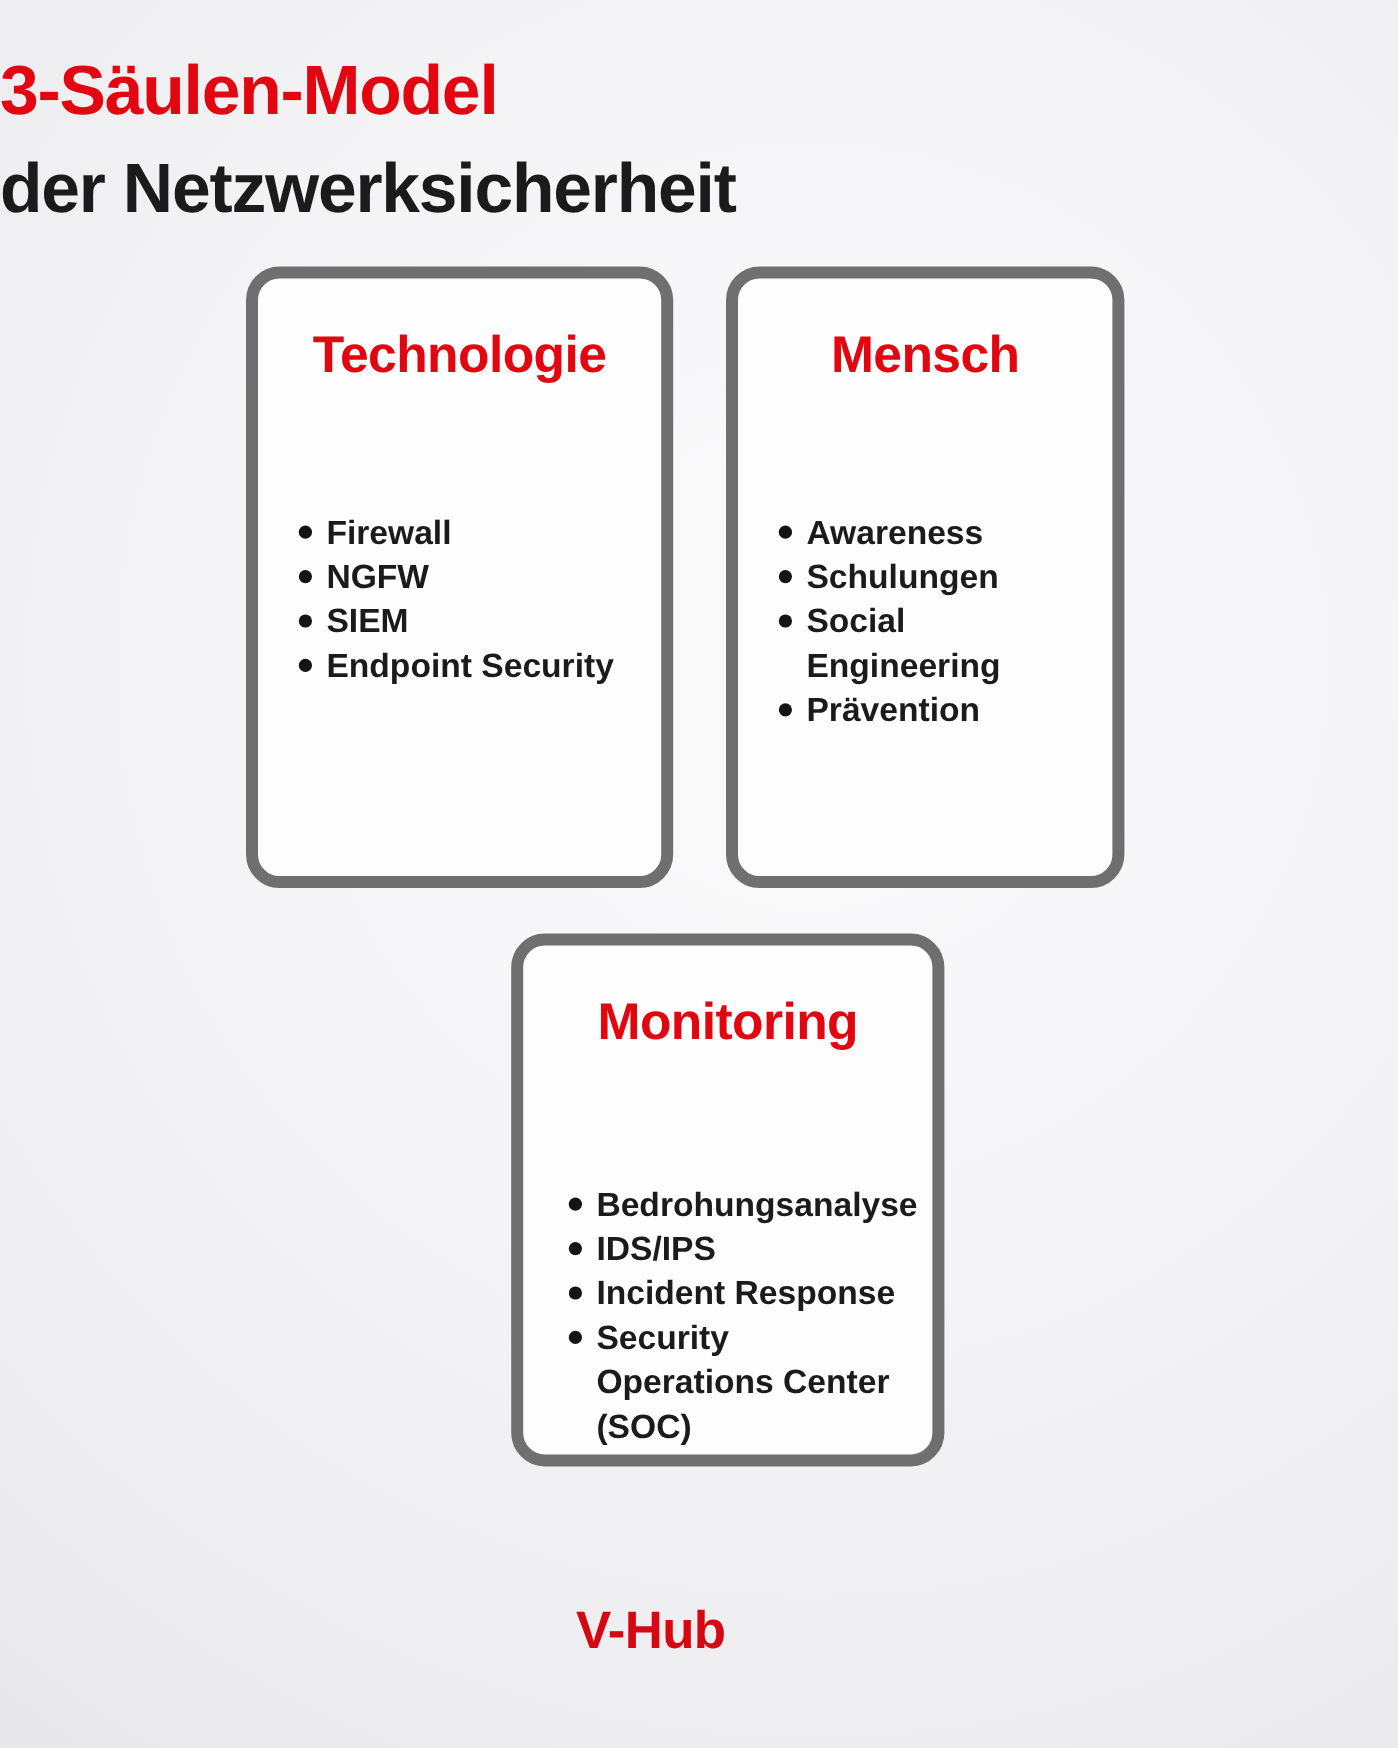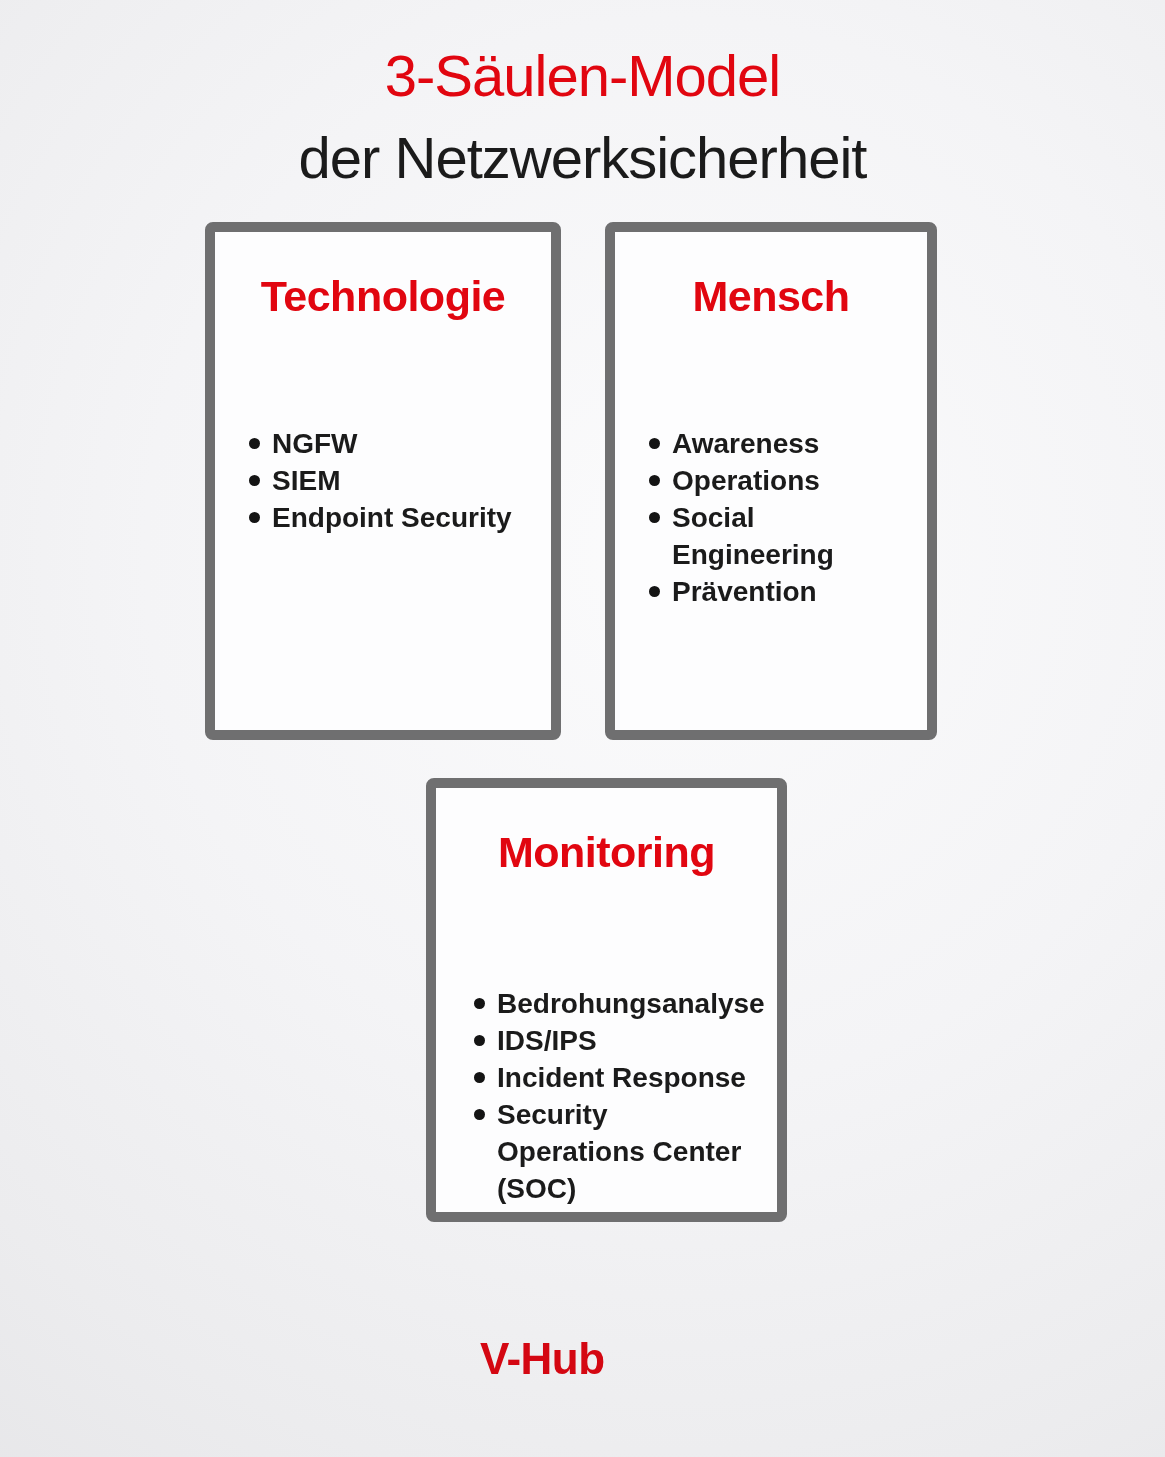--- a/index.html
+++ b/index.html
@@ -18,42 +18,41 @@
         #fbfbfc 0%, #f4f4f6 35%, #ececee 62%, #dedee1 100%);
     font-family: "Liberation Sans", sans-serif;
   }
 
   
   .title-block {
     position: absolute;
     top: 44px;
     left: 0;
     width: 100%;
-    text-align: center;
-    font-weight: normal;
+    font-weight: bold;
     line-height: 1.12;
     letter-spacing: -1px;
   }
   .title-line1 {
     font-size: 58px;
     color: #e10610;
   }
   .title-line2 {
     font-size: 58px;
     color: #1b1b1b;
     margin-top: 17px;
   }
 
   
   .card {
     position: absolute;
     box-sizing: border-box;
     background: #fdfdfe;
     border: 10px solid #6f6f70;
-    border-radius: 8px;
+    border-radius: 28px;
   }
   .card-tech      { left: 205px; top: 222px; width: 356px; height: 518px; }
   .card-mensch    { left: 605px; top: 222px; width: 332px; height: 518px; }
   .card-monitoring{ left: 402px; top: 778px; width: 361px; height: 444px; margin-left: 24px; }
 
   .card-title {
     margin: 0;
     position: absolute;
     top: 40px;
     left: 0;
@@ -120,20 +119,24 @@
   <header class="title-block">
     <div class="title-line1">3-Säulen-Model</div>
     <div class="title-line2">der Netzwerksicherheit</div>
   </header>
 
   <section class="card card-tech">
     <h2 class="card-title">Technologie</h2>
     <ul class="card-list">
       <li class="list-item">
         <span class="dot"></span>
+        <span class="item-text">Firewall</span>
+      </li>
+      <li class="list-item">
+        <span class="dot"></span>
         <span class="item-text">NGFW</span>
       </li>
       <li class="list-item">
         <span class="dot"></span>
         <span class="item-text">SIEM</span>
       </li>
       <li class="list-item">
         <span class="dot"></span>
         <span class="item-text">Endpoint Security</span>
       </li>
@@ -142,21 +145,21 @@
 
   <section class="card card-mensch">
     <h2 class="card-title">Mensch</h2>
     <ul class="card-list">
       <li class="list-item">
         <span class="dot"></span>
         <span class="item-text">Awareness</span>
       </li>
       <li class="list-item">
         <span class="dot"></span>
-        <span class="item-text">Operations</span>
+        <span class="item-text">Schulungen</span>
       </li>
       <li class="list-item">
         <span class="dot"></span>
         <span class="item-text">Social Engineering</span>
       </li>
       <li class="list-item">
         <span class="dot"></span>
         <span class="item-text">Prävention</span>
       </li>
     </ul>

